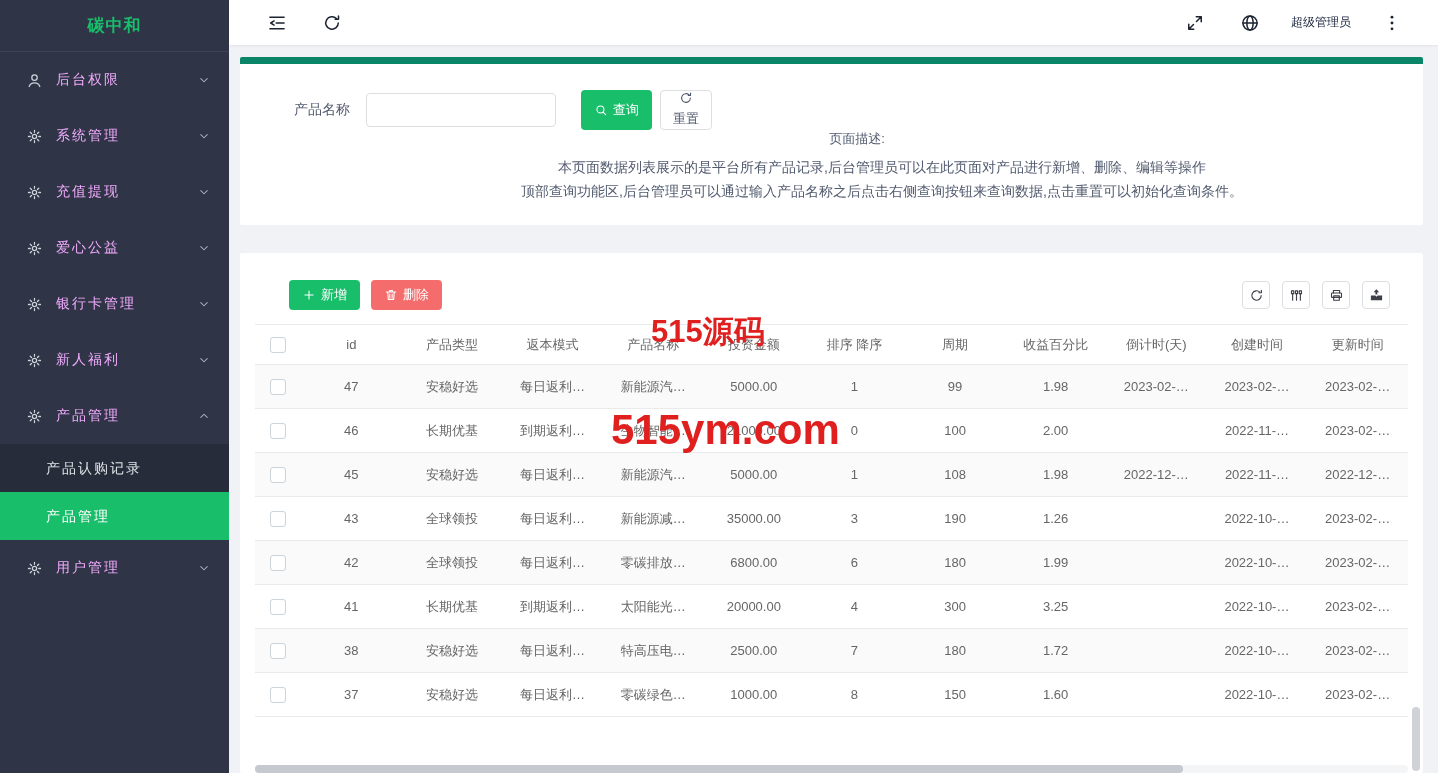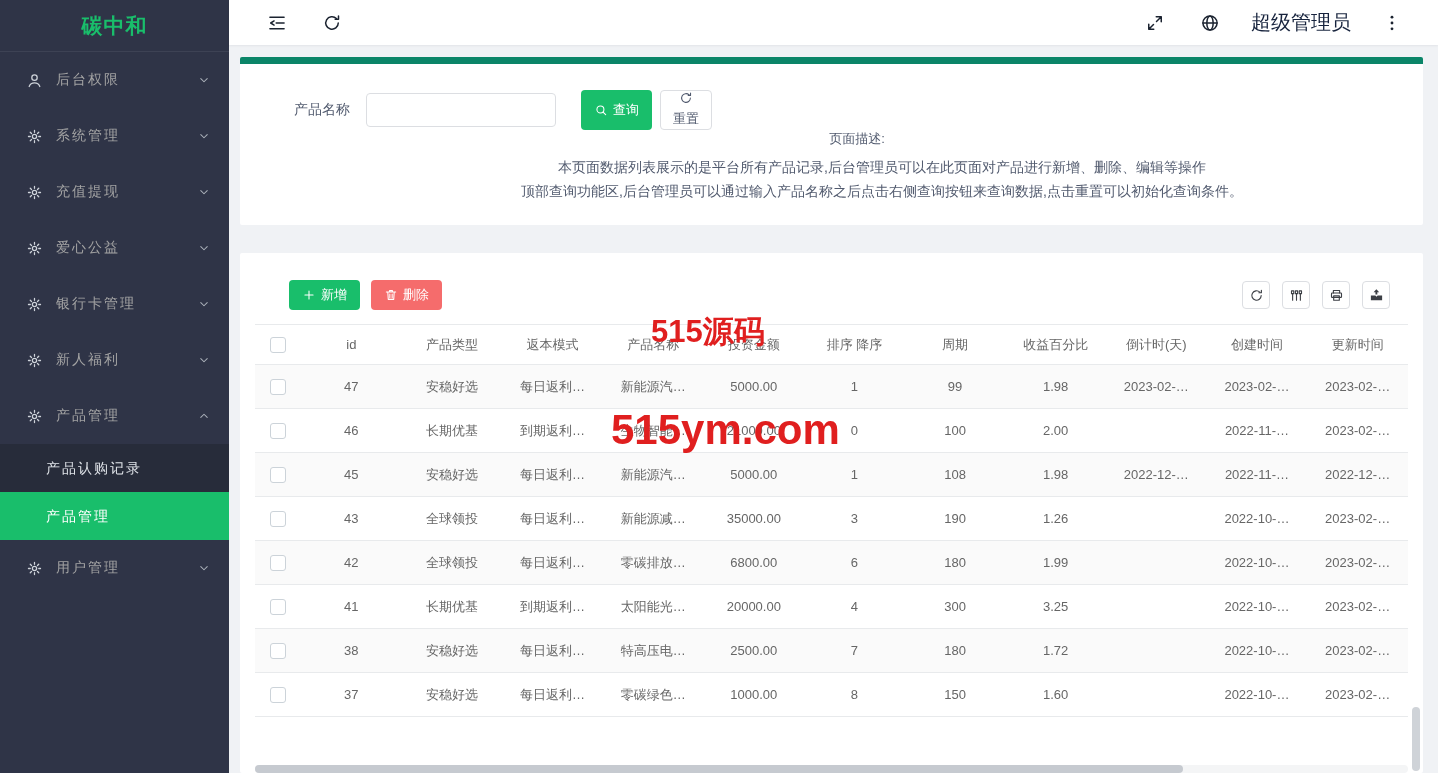--- a/index.html
+++ b/index.html
@@ -6,43 +6,43 @@
     --green:#19be6b; --red:#f56c6c; --sidebar:#2f3447; --sidebar-sub:#272c3a;
     --teal:#0b8568; --wm:#e01f1f; --pagebg:#f0f2f5; --border:#e8eaec;
   }
   *{box-sizing:border-box;}
   html,body{margin:0;padding:0;width:1438px;height:773px;overflow:hidden;
     font-family:"Liberation Sans","DejaVu Sans",sans-serif;background:var(--pagebg);}
   body{position:relative;display:flex;}
 
   
   .sidebar{width:229px;height:773px;background:var(--sidebar);flex:none;display:flex;flex-direction:column;}
-  .logo{height:52px;line-height:52px;text-align:center;color:var(--green);font-size:21px;font-weight:bold;
+  .logo{height:52px;line-height:52px;text-align:center;color:var(--green);font-size:17px;font-weight:bold;
     letter-spacing:1px;border-bottom:1px solid rgba(255,255,255,.07);}
   .menu{flex:1;overflow:hidden;}
-  .menu-item{height:56px;display:flex;align-items:center;padding:0 18px 0 26px;color:#a3a3a3;
+  .menu-item{height:56px;display:flex;align-items:center;padding:0 18px 0 26px;color:#f0abfc;
     font-size:14px;letter-spacing:2px;cursor:pointer;}
   .mi-icon{width:17px;height:17px;margin-right:13px;color:#ced3da;flex:none;}
   .mi-icon svg{width:17px;height:17px;display:block;}
   .mi-label{flex:1;white-space:nowrap;}
   .mi-chevron{width:14px;height:14px;color:#a9afb8;flex:none;}
   .mi-chevron svg{width:14px;height:14px;display:block;}
   .submenu-item{height:48px;line-height:48px;background:var(--sidebar-sub);color:#dfe3e8;
     padding-left:46px;font-size:14px;letter-spacing:2px;cursor:pointer;}
   .submenu-item.active{background:var(--green);color:#fff;}
 
   
   .main{flex:1;display:flex;flex-direction:column;height:773px;}
   .topbar{height:45px;background:#fff;display:flex;align-items:center;padding:0 32px 0 34px;
     box-shadow:0 1px 2px rgba(0,21,41,.06);position:relative;z-index:5;}
   .tb-left{display:flex;align-items:center;gap:27px;}
   .tb-right{margin-left:auto;display:flex;align-items:center;gap:27px;}
   .tb-icon{width:28px;height:28px;display:flex;align-items:center;justify-content:center;color:#1b2330;cursor:pointer;}
   .tb-icon svg{width:20px;height:20px;display:block;}
-  .admin-name{font-size:20px;color:#17233d;white-space:nowrap;}
+  .admin-name{font-size:12px;color:#17233d;white-space:nowrap;}
 
   .content{flex:1;background:var(--pagebg);padding:12px 15px 0 11px;position:relative;overflow:hidden;}
   .teal-bar{height:7px;background:var(--teal);border-radius:2px 2px 0 0;}
   .card{background:#fff;}
   .card1{height:161px;border-radius:0 0 2px 2px;overflow:hidden;}
   .form-row{display:flex;align-items:center;padding:26px 0 0 54px;}
   .form-label{font-size:14px;color:#515a6e;margin-right:16px;white-space:nowrap;}
   .form-input{width:190px;height:34px;border:1px solid #dcdee2;border-radius:4px;padding:0 8px;
     font-size:13px;color:#515a6e;outline:none;}
   .btn{display:inline-flex;align-items:center;gap:5px;font-size:13px;border-radius:4px;height:40px;

